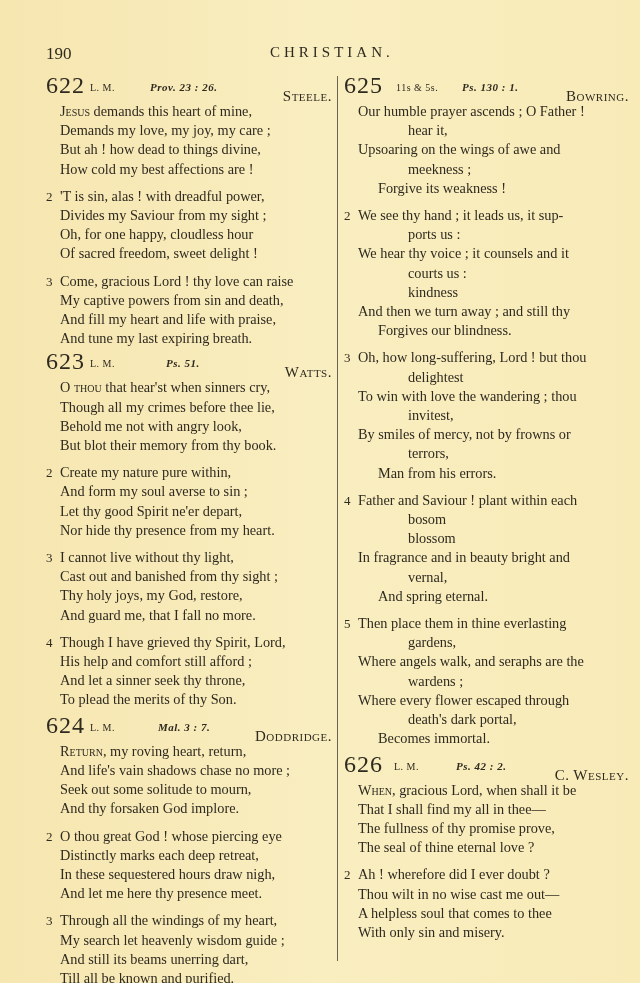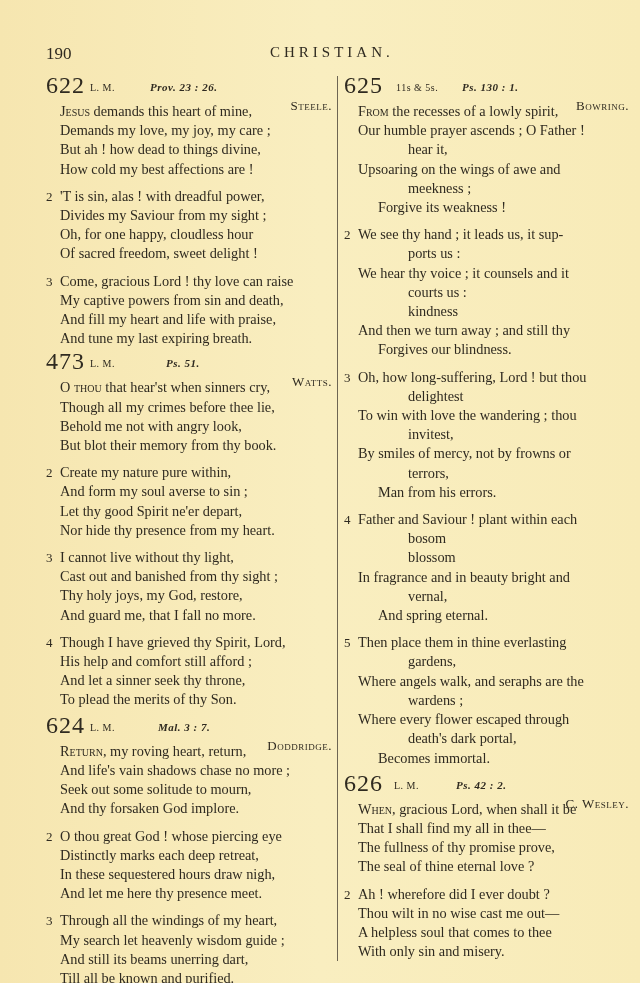--- a/index.html
+++ b/index.html
@@ -16,21 +16,21 @@
     .running-title { position: absolute; left: 224px; top: 0; font-family: "Liberation Serif", serif; font-size: 15px; letter-spacing: 4px; }
     .divider { position: absolute; left: 337px; top: 76px; width: 1px; height: 885px; background: #6d6553; }
     .column { position: absolute; top: 76px; }
     .col-left { left: 46px; width: 286px; }
     .col-right { left: 344px; width: 285px; }
     .hymn { position: relative; }
     .hymn-header { position: relative; height: 26px; font-family: "Liberation Serif", serif; }
     .hymn-number { position: absolute; left: 0; top: -4px; font-size: 24px; letter-spacing: 1px; }
     .meter { position: absolute; top: 6px; font-size: 10px; letter-spacing: 0.5px; }
     .scripture { position: absolute; top: 5px; font-style: italic; font-size: 11px; font-weight: bold; letter-spacing: 0.5px; }
-    .author { position: absolute; right: 0; top: 22px; font-size: 13px; font-variant: small-caps; letter-spacing: 0.5px; }
+    .author { position: absolute; right: 0; top: 12px; font-size: 15px; font-variant: small-caps; letter-spacing: 0.5px; }
     .stanza { position: relative; font-family: "Liberation Serif", serif; font-size: 14.3px; line-height: 19.2px; margin-bottom: 8px; }
     .stanza-num { position: absolute; left: 0; top: 0; font-size: 13px; }
     .line { padding-left: 14px; white-space: nowrap; }
     .line.indent { padding-left: 64px; }
     .line.indent2 { padding-left: 34px; }
     .sc { font-variant: small-caps; margin-top: 14px; }
   </style>
 </head>
 <body>
 
@@ -69,21 +69,21 @@
         <span class="stanza-num">3</span>
         <div class="line">Come, gracious Lord ! thy love can raise</div>
         <div class="line">My captive powers from sin and death,</div>
         <div class="line">And fill my heart and life with praise,</div>
         <div class="line">And tune my last expiring breath.</div>
       </div>
     </div>
 
     <div class="hymn">
       <div class="hymn-header">
-        <span class="hymn-number">473</span>
+        <span class="hymn-number">623</span>
         <span class="meter" style="left:44px">L. M.</span>
         <span class="scripture" style="left:120px">Ps. 51.</span>
         <span class="author">Watts.</span>
       </div>
       <div class="stanza">
         <div class="line"><span class="sc">O thou</span><span> that hear'st when sinners cry,</span></div>
         <div class="line">Though all my crimes before thee lie,</div>
         <div class="line">Behold me not with angry look,</div>
         <div class="line">But blot their memory from thy book.</div>
       </div>
@@ -144,21 +144,20 @@
   <div class="column col-right">
 
     <div class="hymn">
       <div class="hymn-header">
         <span class="hymn-number">625</span>
         <span class="meter" style="left:52px">11s &amp; 5s.</span>
         <span class="scripture" style="left:118px">Ps. 130 : 1.</span>
         <span class="author">Bowring.</span>
       </div>
       <div class="stanza">
-        <div class="line"><span class="sc">From</span><span> the recesses of a lowly spirit,</span></div>
         <div class="line">Our humble prayer ascends ; O Father !</div>
         <div class="line indent">hear it,</div>
         <div class="line">Upsoaring on the wings of awe and</div>
         <div class="line indent">meekness ;</div>
         <div class="line indent2">Forgive its weakness !</div>
       </div>
       <div class="stanza">
         <span class="stanza-num">2</span>
         <div class="line">We see thy hand ; it leads us, it sup-</div>
         <div class="line indent">ports us :</div>

